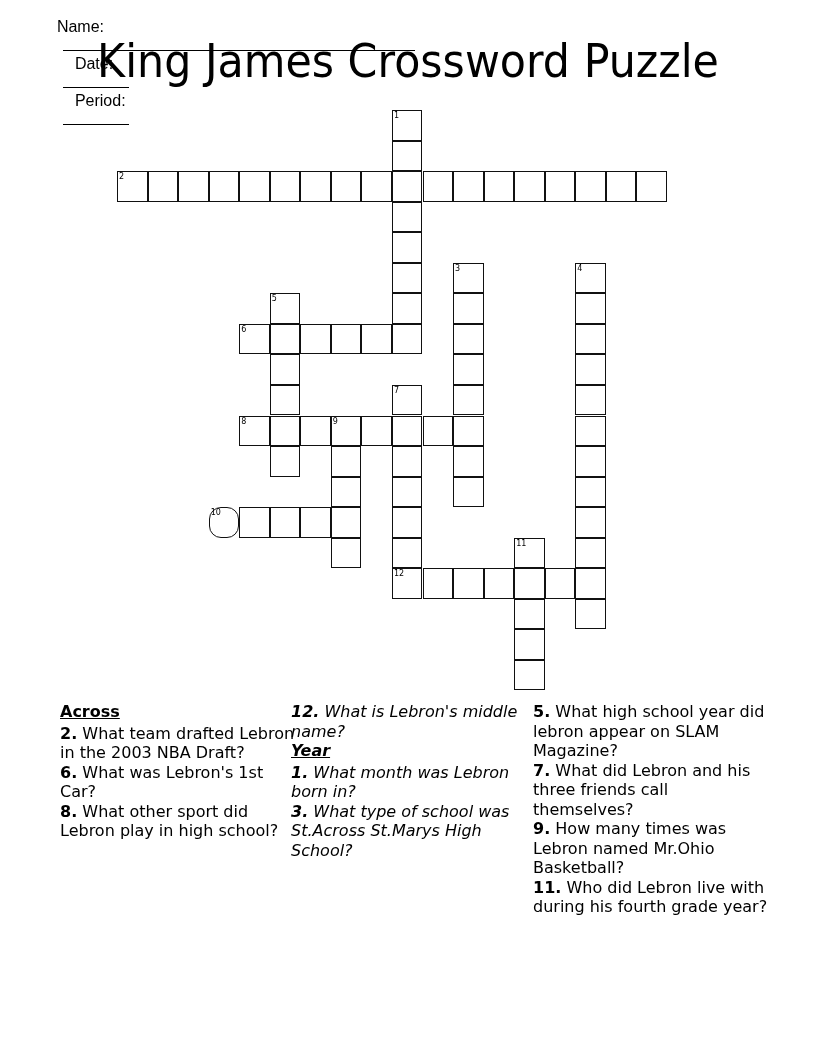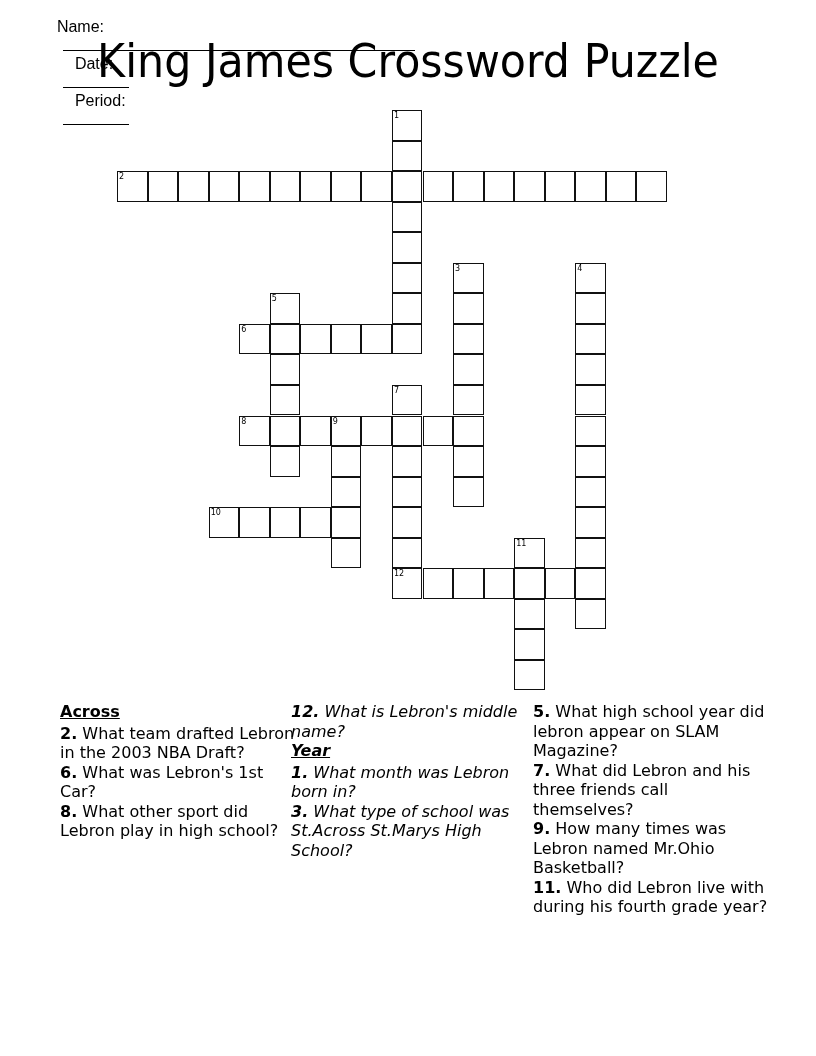--- a/index.html
+++ b/index.html
@@ -118,21 +118,21 @@
     <div class="cell" style="left: 300.3px; top: 415.5px;"></div>
     <div class="cell" style="left: 330.85px; top: 415.5px;">
       <span class="num">9</span>
     </div>
     <div class="cell" style="left: 361.4px; top: 415.5px;"></div>
     <div class="cell" style="left: 422.5px; top: 415.5px;"></div>
     <div class="cell" style="left: 330.85px; top: 446.05px;"></div>
     <div class="cell" style="left: 330.85px; top: 476.6px;"></div>
     <div class="cell" style="left: 330.85px; top: 507.15px;"></div>
     <div class="cell" style="left: 330.85px; top: 537.7px;"></div>
-    <div class="cell" style="left: 208.65px; top: 507.15px;">
+    <div class="cell" style="left: 208.65px; top: 507.15px; border-radius: 12px;">
       <span class="num">10</span>
     </div>
     <div class="cell" style="left: 239.2px; top: 507.15px;"></div>
     <div class="cell" style="left: 269.75px; top: 507.15px;"></div>
     <div class="cell" style="left: 300.3px; top: 507.15px;"></div>
     <div class="cell" style="left: 514.15px; top: 537.7px;">
       <span class="num">11</span>
     </div>
     <div class="cell" style="left: 514.15px; top: 568.25px;"></div>
     <div class="cell" style="left: 514.15px; top: 598.8px;"></div>

